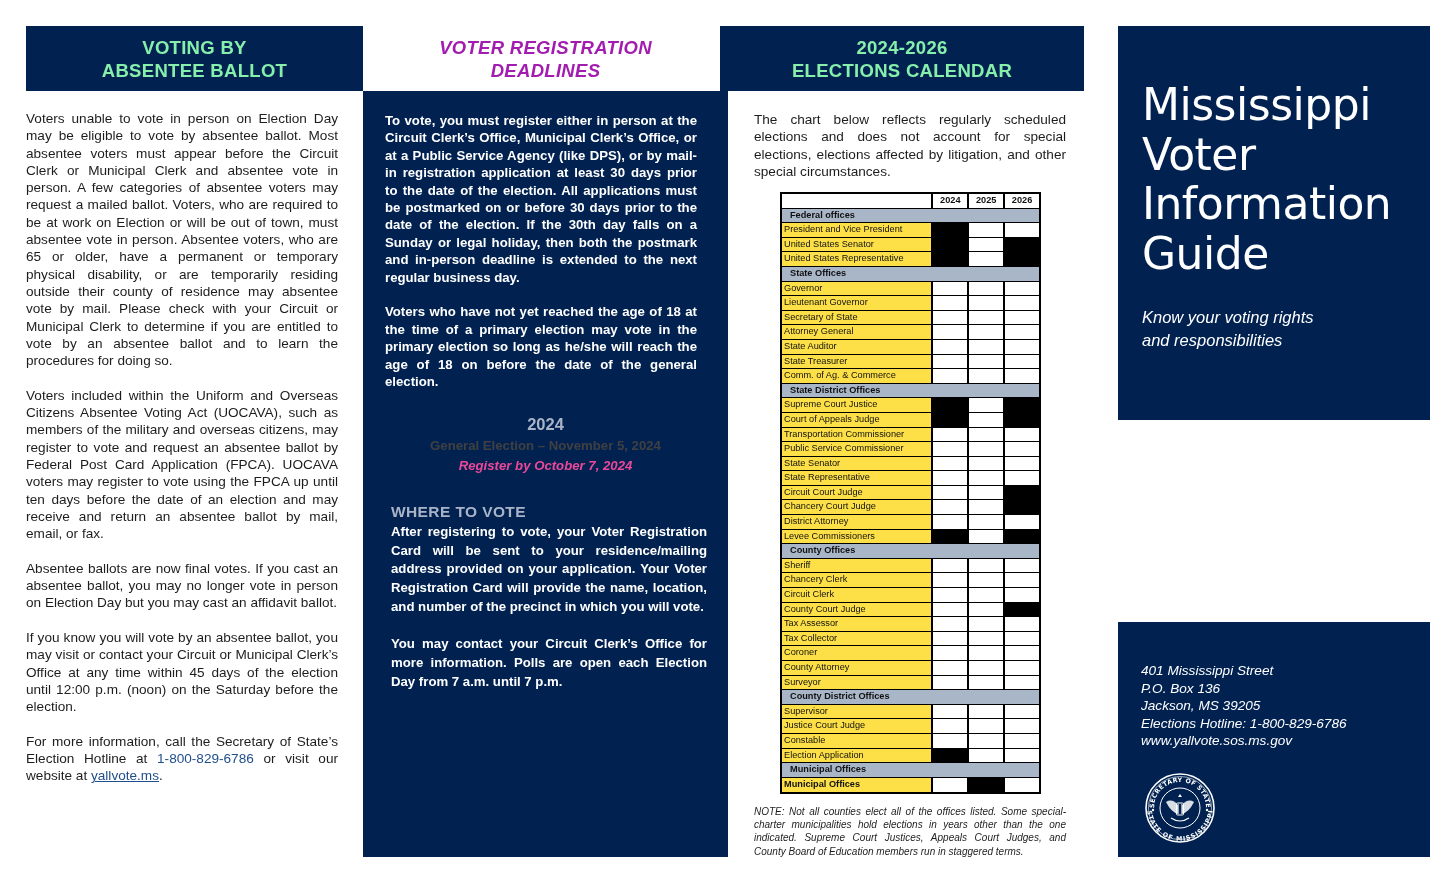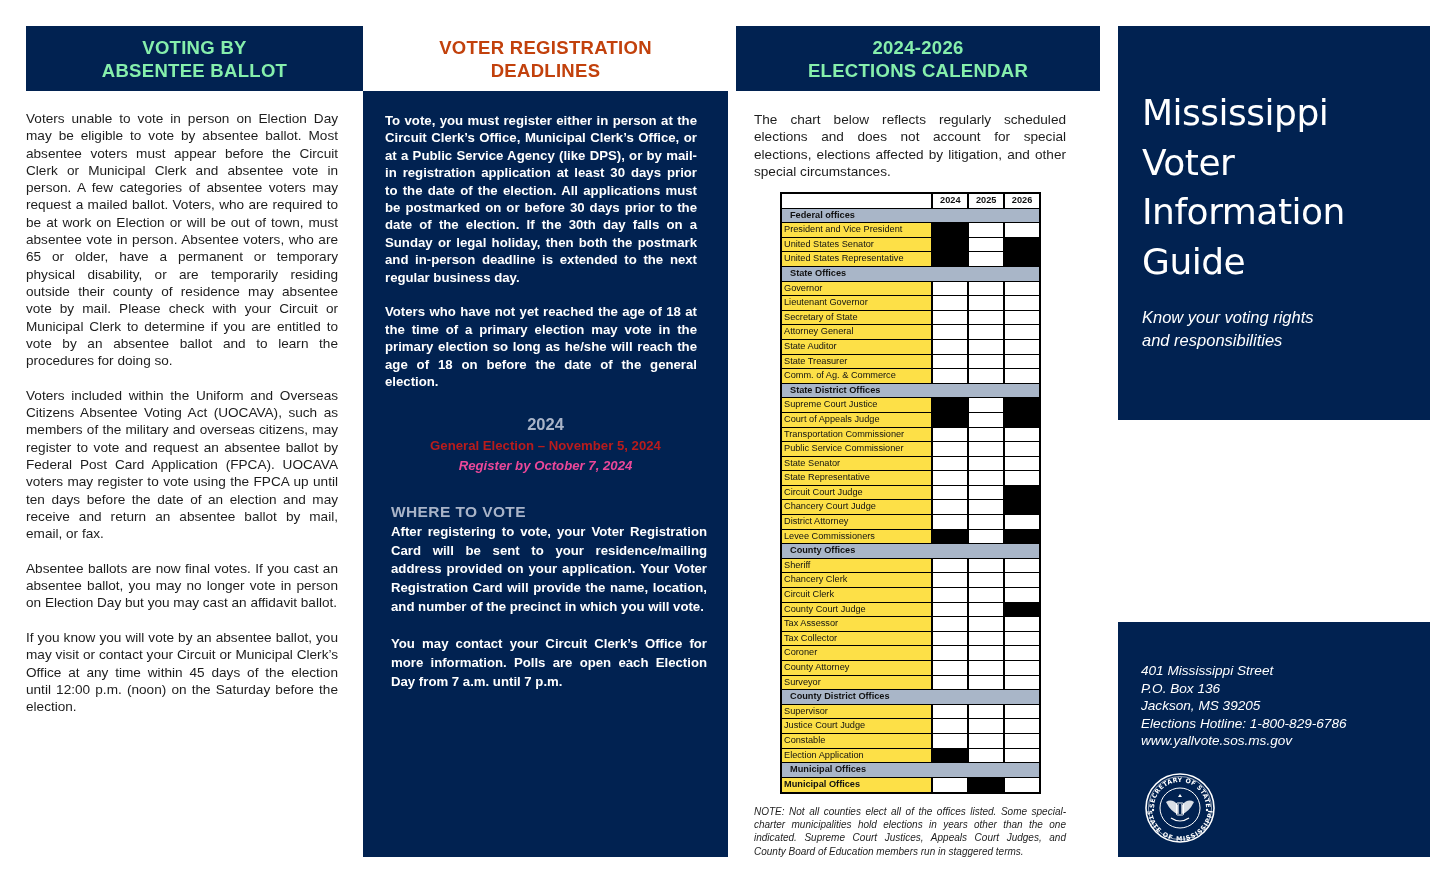--- a/index.html
+++ b/index.html
@@ -7,24 +7,24 @@
   body { position: relative; font-family: "DejaVu Sans", "Liberation Sans", sans-serif; color: #1a1a1a; }
 
   
   .hdr {
     position: absolute; top: 26px; height: 65px;
     display: flex; align-items: center; justify-content: center; text-align: center;
     font-family: "Liberation Sans", sans-serif; font-weight: bold; font-size: 18.5px; line-height: 23px;
     letter-spacing: 0.3px;
   }
   .hdr.dark { background: #012251; color: #86efac; }
-  .hdr.light { background: #ffffff; color: #c2410c; }
+  .hdr.light { background: #ffffff; color: #a21caf; font-style: italic; }
   #hdr-absentee { left: 26px; width: 337px; }
   #hdr-registration { left: 363px; width: 365px; }
-  #hdr-calendar { left: 736px; width: 364px; }
+  #hdr-calendar { left: 720px; width: 364px; }
 
   
   .col1 {
     position: absolute; left: 26px; top: 110px; width: 312px;
     font-family: "Liberation Sans", sans-serif; font-size: 13.6px; line-height: 17.3px;
     text-align: justify; color: #1d1d1d;
   }
   .col1 p { margin-bottom: 17.3px; }
   .link-blue { color: #1f4e8c; }
   .link-under { color: #1f4e8c; text-decoration: underline; cursor: pointer; }
@@ -32,21 +32,21 @@
   
   .col2-panel { position: absolute; left: 363px; top: 91px; width: 365px; height: 766px; background: #012251; }
   .col2 {
     position: absolute; left: 385px; top: 112px; width: 312px;
     font-family: "Liberation Sans", sans-serif; font-weight: bold; font-size: 13.2px; line-height: 17.4px;
     color: #ffffff; text-align: justify;
   }
   .col2 p { margin-bottom: 17.4px; }
   .deadline-block { position: absolute; left: 363px; top: 414px; width: 365px; text-align: center; font-family: "Liberation Sans", sans-serif; }
   .deadline-year { color: #a9b4c8; font-weight: bold; font-size: 16.5px; line-height: 20px; }
-  .deadline-election { color: #b91c1c; font-weight: bold; font-size: 13.2px; line-height: 20px; margin-top: 2px; }
+  .deadline-election { color: #404040; font-weight: bold; font-size: 13.2px; line-height: 20px; margin-top: 2px; }
   .deadline-register { color: #ec4899; font-weight: bold; font-style: italic; font-size: 13.2px; line-height: 20px; }
   .where-title {
     position: absolute; left: 391px; top: 503px; color: #a9b4c8;
     font-family: "Liberation Sans", sans-serif; font-weight: bold; font-size: 15.5px; letter-spacing: 0.4px; text-align: center;
   }
   .col2b {
     position: absolute; left: 391px; top: 523px; width: 316px;
     font-family: "Liberation Sans", sans-serif; font-weight: bold; font-size: 13.2px; line-height: 18.7px;
     color: #ffffff; text-align: justify;
   }
@@ -81,22 +81,22 @@
 
   .col3-note {
     position: absolute; left: 754px; top: 805px; width: 312px;
     font-family: "Liberation Sans", sans-serif; font-style: italic; font-size: 10px; line-height: 13.2px;
     text-align: justify; color: #1d1d1d;
   }
 
   
   .cover { position: absolute; left: 1118px; top: 26px; width: 312px; height: 394px; background: #012251; }
   .cover-title {
-    position: absolute; left: 1142px; top: 88px; color: #ffffff;
-    font-family: "DejaVu Sans", sans-serif; font-weight: normal; font-size: 36px; line-height: 49.5px;
+    position: absolute; left: 1142px; top: 80px; color: #ffffff;
+    font-family: "DejaVu Sans", sans-serif; font-weight: normal; font-size: 44px; line-height: 49.5px;
     letter-spacing: -0.5px;
   }
   .cover-tagline {
     position: absolute; left: 1142px; top: 306px; color: #ffffff;
     font-family: "Liberation Sans", sans-serif; font-style: italic; font-size: 16.5px; line-height: 23px;
   }
   .contact { position: absolute; left: 1118px; top: 622px; width: 312px; height: 235px; background: #012251; }
   .contact-lines {
     position: absolute; left: 1141px; top: 662px; color: #ffffff;
     font-family: "Liberation Sans", sans-serif; font-style: italic; font-size: 13.6px; line-height: 17.5px;
@@ -110,20 +110,21 @@
   <div>
     <div>VOTING BY</div>
     <div>ABSENTEE BALLOT</div>
   </div>
 </div>
 <div class="col1">
   <p>Voters unable to vote in person on Election Day may be eligible to vote by absentee ballot. Most absentee voters must appear before the Circuit Clerk or Municipal Clerk and absentee vote in person. A few categories of absentee voters may request a mailed ballot. Voters, who are required to be at work on Election or will be out of town, must absentee vote in person. Absentee voters, who are 65 or older, have a permanent or temporary physical disability, or are temporarily residing outside their county of residence may absentee vote by mail. Please check with your Circuit or Municipal Clerk to determine if you are entitled to vote by an absentee ballot and to learn the procedures for doing so.</p>
   <p>Voters included within the Uniform and Overseas Citizens Absentee Voting Act (UOCAVA), such as members of the military and overseas citizens, may register to vote and request an absentee ballot by Federal Post Card Application (FPCA). UOCAVA voters may register to vote using the FPCA up until ten days before the date of an election and may receive and return an absentee ballot by mail, email, or fax.</p>
   <p>Absentee ballots are now final votes. If you cast an absentee ballot, you may no longer vote in person on Election Day but you may cast an affidavit ballot.</p>
   <p>If you know you will vote by an absentee ballot, you may visit or contact your Circuit or Municipal Clerk’s Office at any time within 45 days of the election until 12:00 p.m. (noon) on the Saturday before the election.</p>
+  <p><span>For more information, call the Secretary of State’s Election Hotline at </span><span class="link-blue">1-800-829-6786</span><span> or visit our website at </span><span class="link-under">yallvote.ms</span><span>.</span></p>
 </div>
 
 <div class="hdr light" id="hdr-registration">
   <div>
     <div>VOTER REGISTRATION</div>
     <div>DEADLINES</div>
   </div>
 </div>
 <div class="col2-panel"></div>
 <div class="col2">

